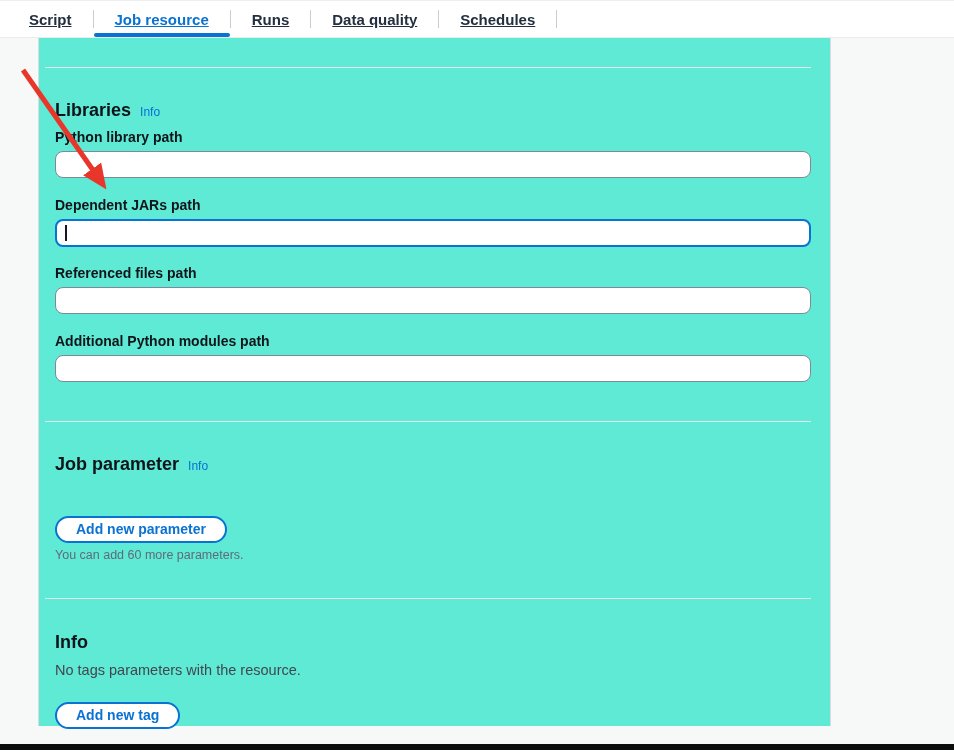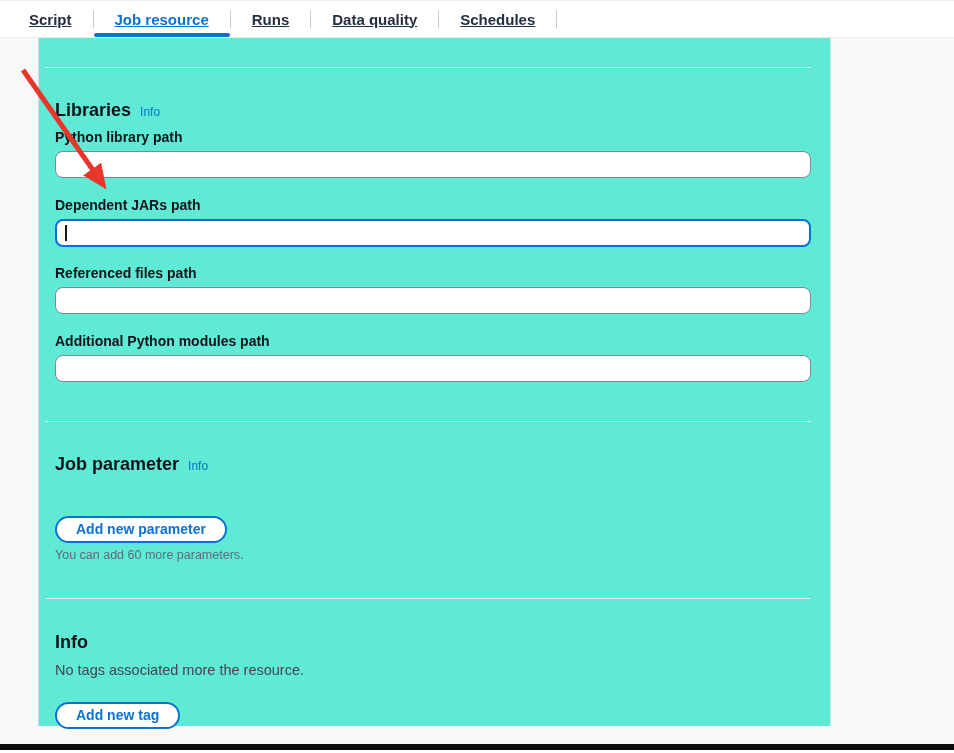--- a/index.html
+++ b/index.html
@@ -185,21 +185,21 @@
       <a class="info-link">Info</a>
     </div>
     <button class="outline-btn" style="top:478px">Add new parameter</button>
     <div class="hint-text" style="top:510px">You can add 60 more parameters.</div>
 
     <div class="divider" style="top:560px"></div>
 
     <div class="sec-heading" style="top:592px">
       <span>Info</span>
     </div>
-    <div class="empty-text" style="top:623px">No tags associated more the resource.</div>
+    <div class="empty-text" style="top:623px">No tags parameters with the resource.</div>
     <button class="outline-btn" style="top:664px">Add new tag</button>
 
   </div>
 </div>
 
 <div class="black-bar"></div>
 
 <svg class="arrow-overlay" viewBox="0 0 110 145">
   <defs>
     <marker id="arrowhead" markerWidth="5" markerHeight="4.4" refX="1" refY="2.2" orient="auto">

